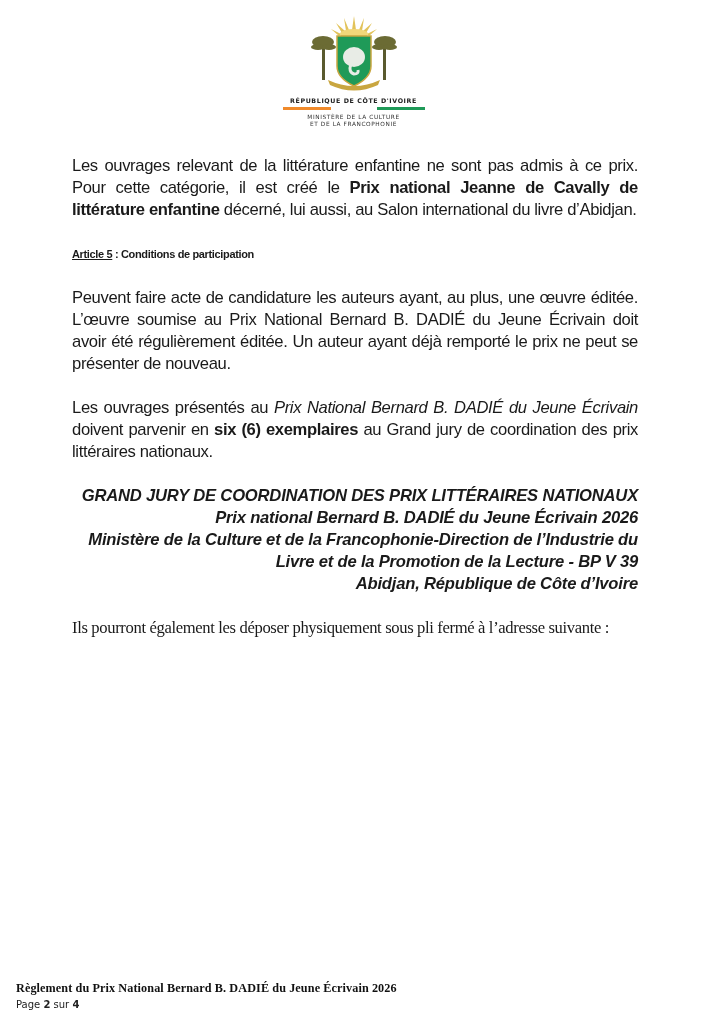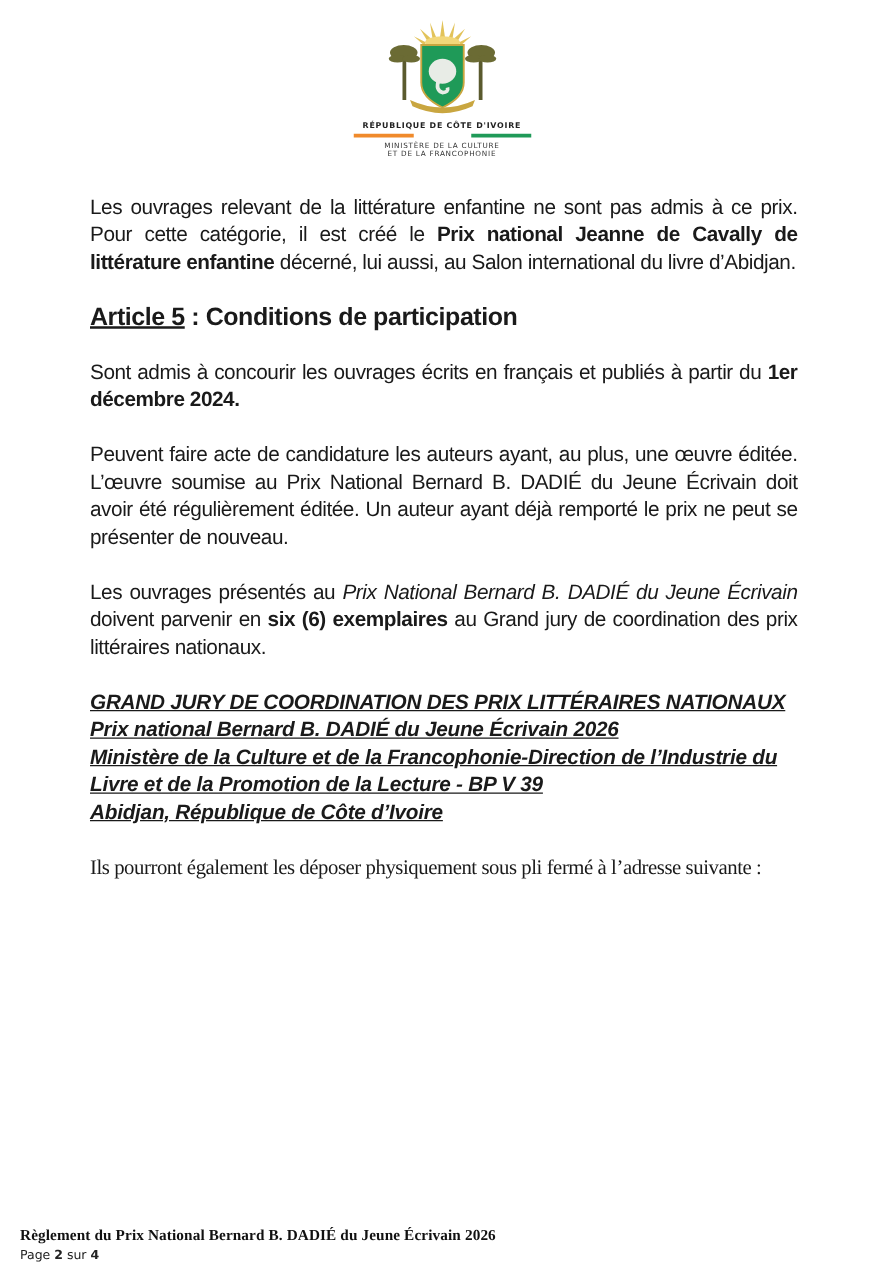--- a/index.html
+++ b/index.html
@@ -72,36 +72,35 @@
       font-size: 16.6px;
       line-height: 22px;
       letter-spacing: -0.35px;
     }
     .content p {
       margin: 0 0 22px 0;
       text-align: justify;
     }
     .content p.tight { margin-bottom: 0; font-family: Liberation Serif, serif; }
     .content h3 {
-      font-size: 20px;
+      font-size: 11px;
       font-weight: bold;
       margin: 0 0 22px 0;
       line-height: 22px;
     }
     .content h3 .art { text-decoration: underline; }
     b { font-weight: bold; }
     i { font-style: italic; }
     .address {
-      text-align: left;
+      text-align: right;
       font-weight: bold;
       font-style: italic;
       margin: 0 0 22px 0;
       line-height: 22px;
       letter-spacing: -0.2px;
-      text-decoration: underline;
     }
     .address div { display: block; }
     
     .footer {
       position: absolute;
       left: 16px; top: 981px;
       width: 707px;
       text-align: left;
     }
     .footer .title {
@@ -168,21 +167,20 @@
       <div>ET DE LA FRANCOPHONIE</div>
     </div>
   </div>
 
   <div class="content">
 
     <p><span>Les ouvrages relevant de la littérature enfantine ne sont pas admis à ce prix. Pour cette catégorie, il est créé le </span><b>Prix national Jeanne de Cavally de littérature enfantine</b><span> décerné, lui aussi, au Salon international du livre d’Abidjan.</span></p>
 
     <h3><span class="art">Article 5</span><span> : Conditions de participation</span></h3>
 
-    <p><span>Sont admis à concourir les ouvrages écrits en français et publiés à partir du </span><b>1er décembre 2024.</b></p>
 
     <p>Peuvent faire acte de candidature les auteurs ayant, au plus, une œuvre éditée. L’œuvre soumise au Prix National Bernard B. DADIÉ du Jeune Écrivain doit avoir été régulièrement éditée. Un auteur ayant déjà remporté le prix ne peut se présenter de nouveau.</p>
 
     <p><span>Les ouvrages présentés au </span><i>Prix National Bernard B. DADIÉ du Jeune Écrivain</i><span> doivent parvenir en </span><b>six (6) exemplaires</b><span> au Grand jury de coordination des prix littéraires nationaux.</span></p>
 
 
 
     <div class="address">
       <div>GRAND JURY DE COORDINATION DES PRIX LITTÉRAIRES NATIONAUX</div>
       <div>Prix national Bernard B. DADIÉ du Jeune Écrivain 2026</div>

